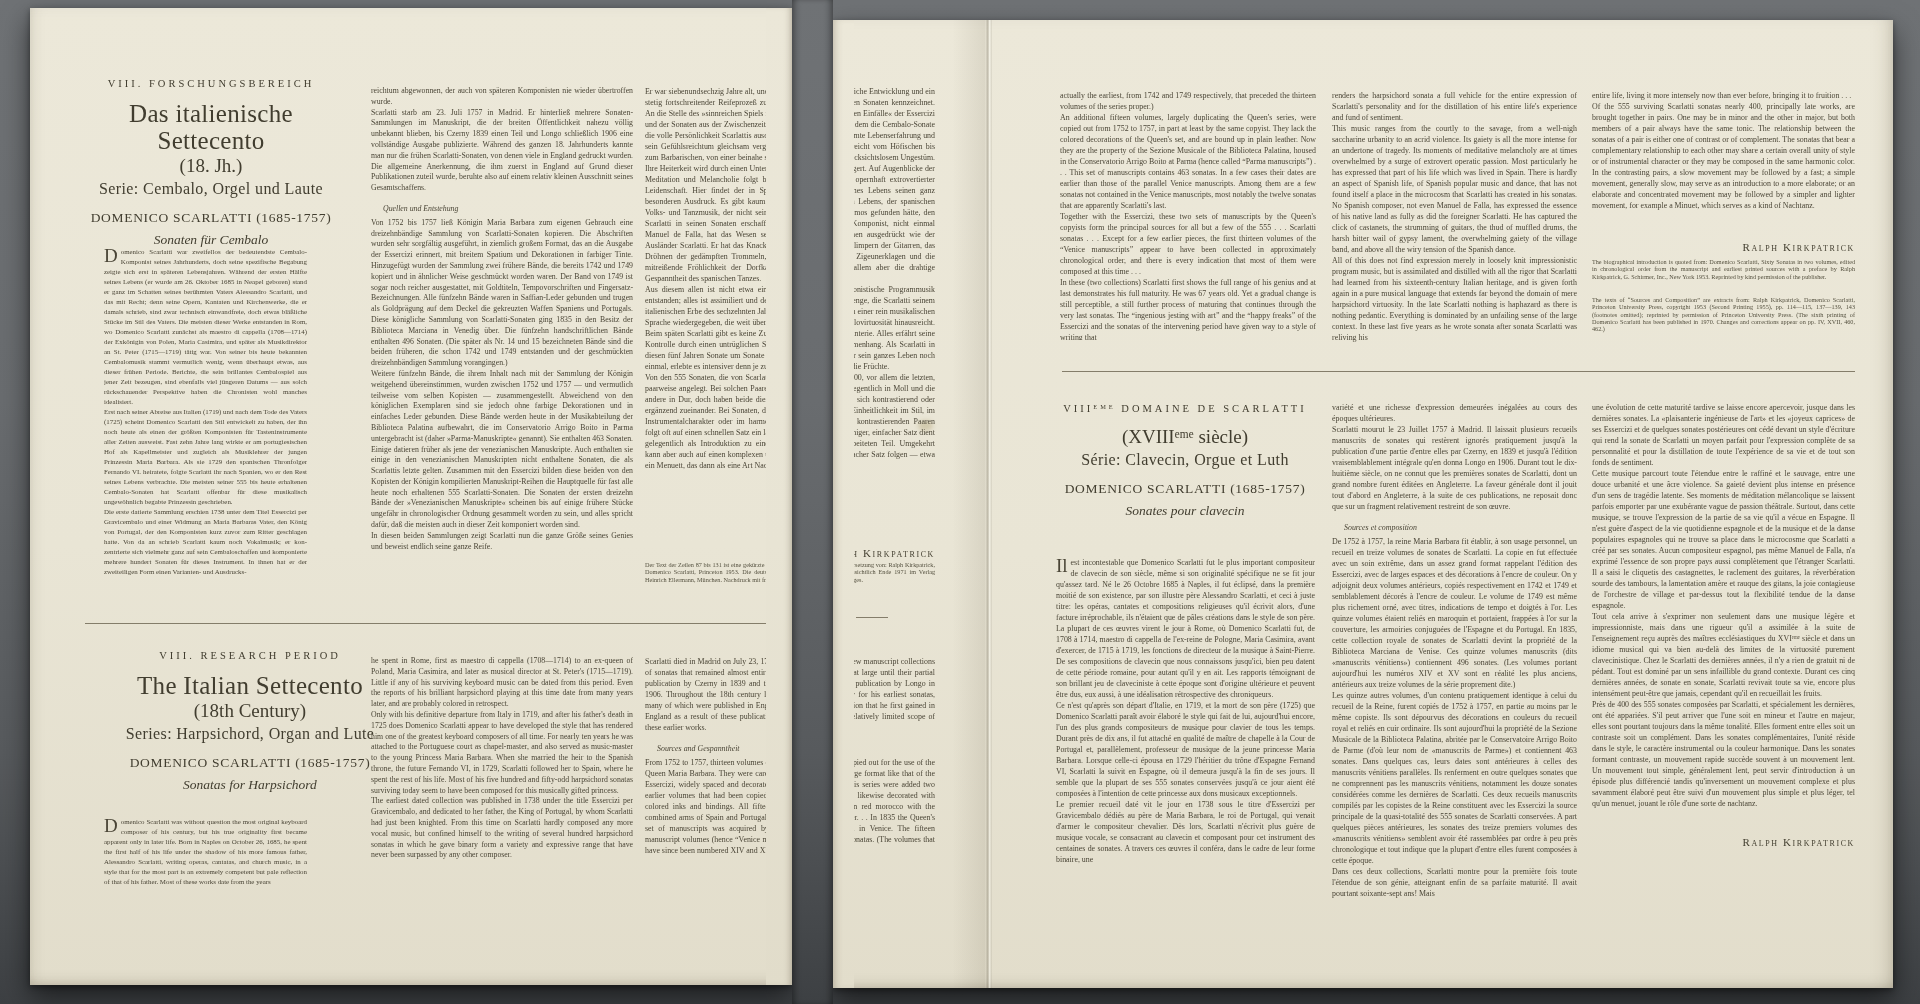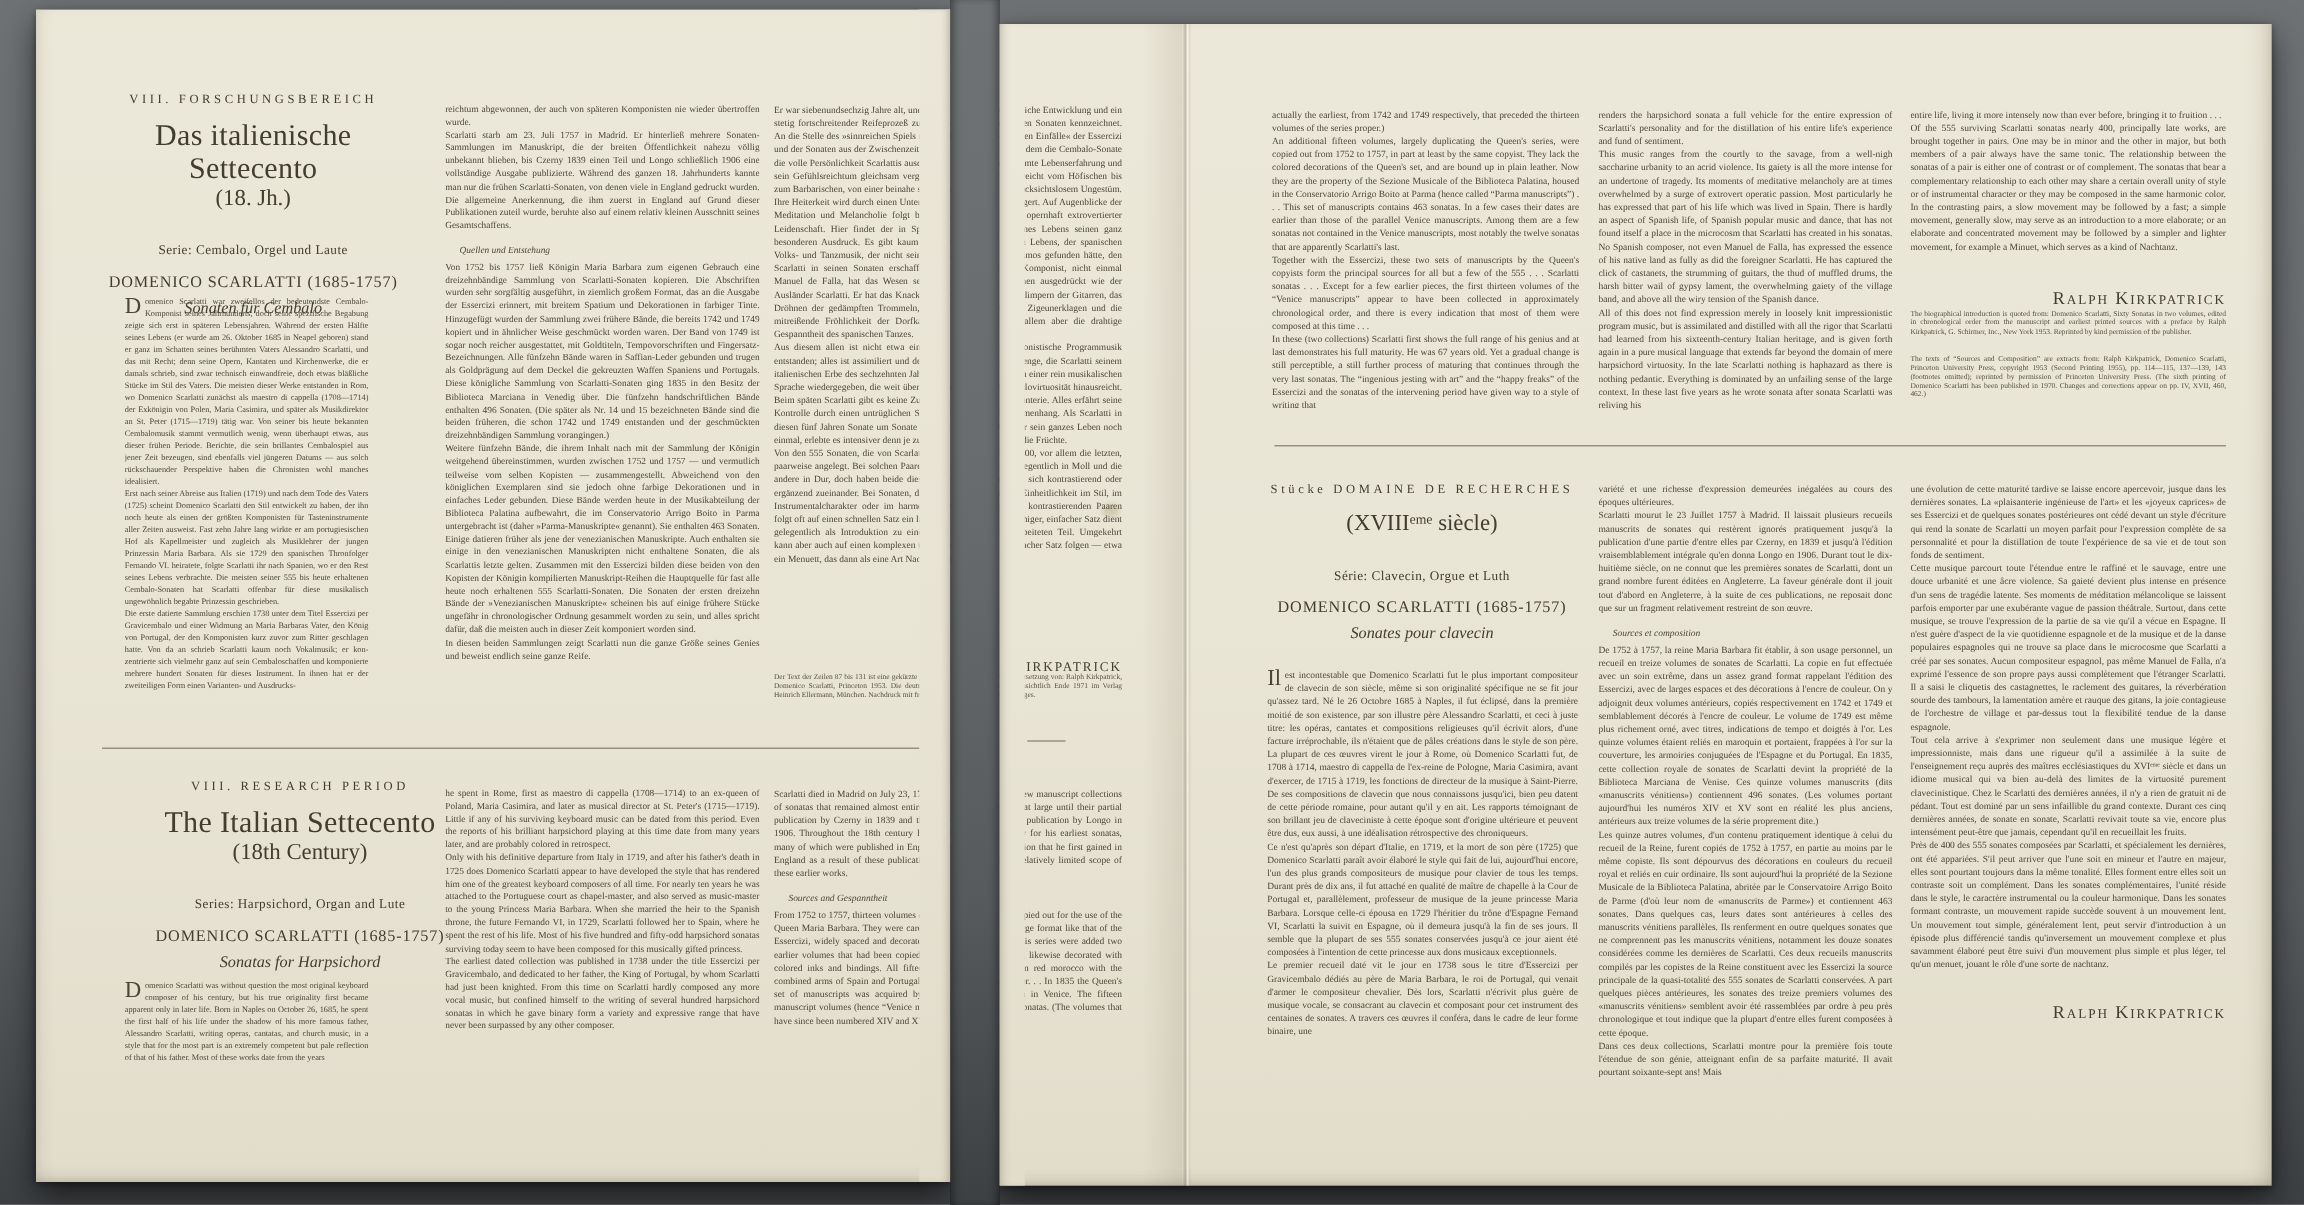--- a/index.html
+++ b/index.html
@@ -19,21 +19,21 @@
   #page-left{left:30px;top:8px;width:762px;height:977px;}
   #page-right{left:833px;top:20px;width:1060px;height:968px;}
   .stain{position:absolute;z-index:1;border-radius:50%;background:rgba(192,180,142,.55);filter:blur(2px);}
   #stain1{left:918px;top:420px;width:15px;height:11px;}
 
   .block{position:absolute;z-index:2;}
   .heading{text-align:center;color:#413d2f;}
   .kicker{font-size:10.5px;letter-spacing:3px;margin-bottom:11px;white-space:nowrap;}
   .title1{font-size:25px;line-height:27px;letter-spacing:.3px;text-align:center;}
   .title2{font-size:19px;line-height:24px;}
-  .series{font-size:11px;margin-top:25px;letter-spacing:.4px;}
+  .series{font-size:16px;margin-top:2px;letter-spacing:.4px;}
   .composer{font-size:13.5px;margin-top:12px;letter-spacing:.7px;white-space:nowrap;}
   .work{font-size:13.5px;font-style:italic;margin-top:6px;}
 
   .col{position:absolute;z-index:2;text-align:justify;overflow:hidden;}
   .col p{margin:0;}
   .col p.subhead{font-style:italic;margin:10px 0 3px 12px;}
   .dropcap{float:left;font-size:19px;line-height:15px;padding:1px 3px 0 0;}
 
   #ger-col1{left:104px;top:247px;width:203px;height:352px;font-size:6.9px;line-height:10px;}
   #ger-col2{left:371px;top:86px;width:262px;height:513px;font-size:7.8px;line-height:10.8px;}
@@ -46,21 +46,21 @@
   #enb-colC{left:1592px;top:90px;width:263px;height:150px;font-size:7.9px;line-height:11px;}
   #fr-col1{left:1056px;top:557px;width:259px;height:380px;font-size:7.9px;line-height:11px;}
   #fr-col2{left:1332px;top:402px;width:245px;height:534px;font-size:7.9px;line-height:11px;}
   #fr-col3{left:1592px;top:402px;width:263px;height:432px;font-size:7.9px;line-height:11px;}
 
   #ger-heading{left:85px;top:78px;width:252px;}
   #eng-heading{left:95px;top:650px;width:310px;}
   #fr-heading{left:1035px;top:403px;width:300px;}
 
   .sig{position:absolute;z-index:2;text-align:right;font-variant:small-caps;letter-spacing:1.6px;
-       font-size:15px;color:#433f30;}
+       font-size:11px;color:#433f30;}
   #ger-sig{left:645px;top:547px;width:290px;}
   #enb-sig{left:1592px;top:241px;width:263px;}
   #fr-sig{left:1592px;top:836px;width:263px;}
 
   .fn{position:absolute;z-index:2;font-size:6.2px;line-height:7.3px;text-align:justify;color:#54503f;}
   #ger-fn{left:645px;top:561px;width:290px;}
   #enb-fn1{left:1592px;top:258px;width:263px;}
   #enb-fn2{left:1592px;top:296px;width:263px;}
 
   .rule{position:absolute;height:1px;background:#847d6a;z-index:2;}
@@ -164,21 +164,21 @@
     <p>entire life, living it more intensely now than ever before, bringing it to fruition . . .</p>
     <p>Of the 555 surviving Scarlatti sonatas nearly 400, principally late works, are brought together in pairs. One may be in minor and the other in major, but both members of a pair always have the same tonic. The relationship between the sonatas of a pair is either one of contrast or of complement. The sonatas that bear a complementary relationship to each other may share a certain overall unity of style or of instrumental character or they may be composed in the same harmonic color. In the contrasting pairs, a slow movement may be followed by a fast; a simple movement, generally slow, may serve as an introduction to a more elaborate; or an elaborate and concentrated movement may be followed by a simpler and lighter movement, for example a Minuet, which serves as a kind of Nachtanz.</p>
   </div>
   <div class="sig" id="enb-sig">Ralph Kirkpatrick</div>
   <div class="fn" id="enb-fn1">The biographical introduction is quoted from: Domenico Scarlatti, Sixty Sonatas in two volumes, edited in chronological order from the manuscript and earliest printed sources with a preface by Ralph Kirkpatrick, G. Schirmer, Inc., New York 1953. Reprinted by kind permission of the publisher.</div>
   <div class="fn" id="enb-fn2">The texts of “Sources and Composition” are extracts from: Ralph Kirkpatrick, Domenico Scarlatti, Princeton University Press, copyright 1953 (Second Printing 1955), pp. 114—115, 137—139, 143 (footnotes omitted); reprinted by permission of Princeton University Press. (The sixth printing of Domenico Scarlatti has been published in 1970. Changes and corrections appear on pp. IV, XVII, 460, 462.)</div>
 
   <div class="rule" id="rule-r"></div>
 
   <div class="block heading" id="fr-heading">
-    <div class="kicker">Stücke DOMAINE DE RECHERCHES</div>
+    <div class="kicker">VIIIᴱᴹᴱ DOMAINE DE SCARLATTI</div>
     <div class="title2">(XVIIIᵉᵐᵉ siècle)</div>
     <div class="series">Série: Clavecin, Orgue et Luth</div>
     <div class="composer">DOMENICO SCARLATTI (1685-1757)</div>
     <div class="work">Sonates pour clavecin</div>
   </div>
 
   <div class="col" id="fr-col1">
     <p><span class="dropcap">Il</span><span>est incontestable que Domenico Scarlatti fut le plus important compositeur de clavecin de son siècle, même si son originalité spécifique ne se fit jour qu'assez tard. Né le 26 Octobre 1685 à Naples, il fut éclipsé, dans la première moitié de son existence, par son illustre père Alessandro Scarlatti, et ceci à juste titre: les opéras, cantates et compositions religieuses qu'il écrivit alors, d'une facture irréprochable, ils n'étaient que de pâles créations dans le style de son père. La plupart de ces œuvres virent le jour à Rome, où Domenico Scarlatti fut, de 1708 à 1714, maestro di cappella de l'ex-reine de Pologne, Maria Casimira, avant d'exercer, de 1715 à 1719, les fonctions de directeur de la musique à Saint-Pierre. De ses compositions de clavecin que nous connaissons jusqu'ici, bien peu datent de cette période romaine, pour autant qu'il y en ait. Les rapports témoignant de son brillant jeu de claveciniste à cette époque sont d'origine ultérieure et peuvent être dus, eux aussi, à une idéalisation rétrospective des chroniqueurs.</span></p>
     <p>Ce n'est qu'après son départ d'Italie, en 1719, et la mort de son père (1725) que Domenico Scarlatti paraît avoir élaboré le style qui fait de lui, aujourd'hui encore, l'un des plus grands compositeurs de musique pour clavier de tous les temps. Durant près de dix ans, il fut attaché en qualité de maître de chapelle à la Cour de Portugal et, parallèlement, professeur de musique de la jeune princesse Maria Barbara. Lorsque celle-ci épousa en 1729 l'héritier du trône d'Espagne Fernand VI, Scarlatti la suivit en Espagne, où il demeura jusqu'à la fin de ses jours. Il semble que la plupart de ses 555 sonates conservées jusqu'à ce jour aient été composées à l'intention de cette princesse aux dons musicaux exceptionnels.</p>
     <p>Le premier recueil daté vit le jour en 1738 sous le titre d'Essercizi per Gravicembalo dédiés au père de Maria Barbara, le roi de Portugal, qui venait d'armer le compositeur chevalier. Dès lors, Scarlatti n'écrivit plus guère de musique vocale, se consacrant au clavecin et composant pour cet instrument des centaines de sonates. A travers ces œuvres il conféra, dans le cadre de leur forme binaire, une</p>

